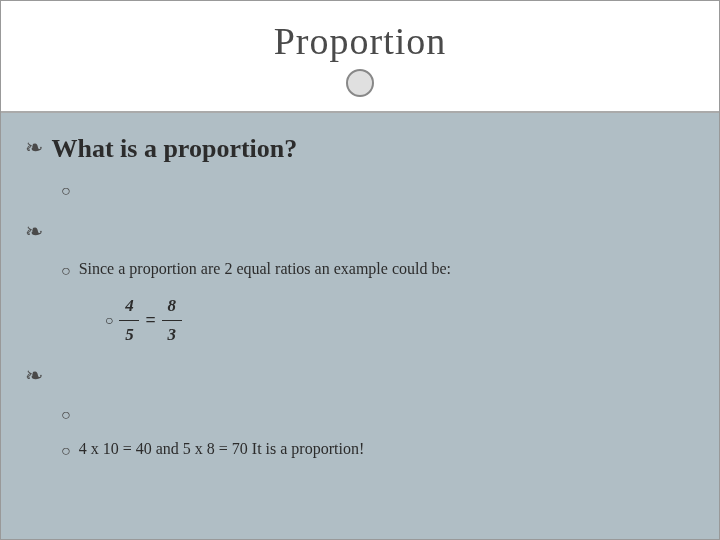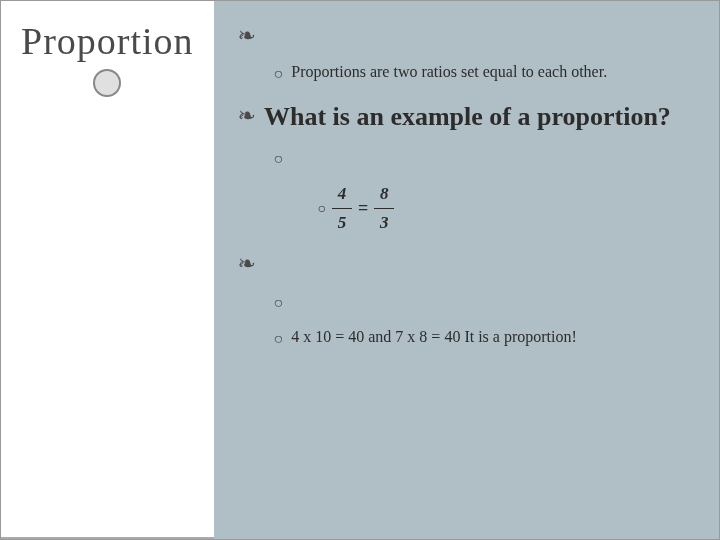--- a/index.html
+++ b/index.html
@@ -11,21 +11,21 @@
       font-family: Georgia, 'Times New Roman', serif;
       background: #b0bec5;
     }
 
     .slide {
       width: 720px;
       height: 540px;
       background: #0369a1;
       border: 1px solid #999;
       display: flex;
-      flex-direction: row;
+      flex-direction: column;
     }
 
     .title-section {
       background: #ffffff;
       text-align: center;
       padding: 18px 20px 14px;
       border-bottom: 2px solid #aaa;
       position: relative;
     }
 
@@ -133,32 +133,32 @@
 
   <div class="title-section">
     <div class="title-text">Proportion</div>
     <div class="title-circle"></div>
   </div>
 
   <div class="content-section">
 
     <div class="bullet-h1">
       <span class="bullet-icon">❧</span>
+      <span class="bullet-text">What is a proportion?</span>
     </div>
     <div class="bullet-h2">
       <span class="bullet-icon">○</span>
-      <span class="bullet-text">Proportions are two ratios set equal to each other.</span>
     </div>
 
     <div class="bullet-h1 section-gap">
       <span class="bullet-icon">❧</span>
-      <span class="bullet-text">What is an example of a proportion?</span>
     </div>
     <div class="bullet-h2">
       <span class="bullet-icon">○</span>
+      <span class="bullet-text">Since a proportion are 2 equal ratios an example could be:</span>
     </div>
 
     <div class="fraction-block">
       <div style="display:flex; align-items:center; gap:6px; margin-left:18px;">
         <span style="font-size:14px; font-style:normal; font-weight:normal;">○</span>
         <div style="display:flex; flex-direction:column; align-items:center;">
           <span class="frac-num">4</span>
           <span class="frac-den">5</span>
         </div>
         <span style="font-style:normal; font-weight:bold; font-size:18px;">=</span>
@@ -170,17 +170,17 @@
     </div>
 
     <div class="bullet-h1 section-gap">
       <span class="bullet-icon">❧</span>
     </div>
     <div class="bullet-h2">
       <span class="bullet-icon">○</span>
     </div>
     <div class="bullet-h2">
       <span class="bullet-icon">○</span>
-      <span class="bullet-text">4 x 10 = 40  and  7 x 8 = 40  It is a proportion!</span>
+      <span class="bullet-text">4 x 10 = 40  and  5 x 8 = 70  It is a proportion!</span>
     </div>
 
   </div>
 </div>
 
 </body></html>

